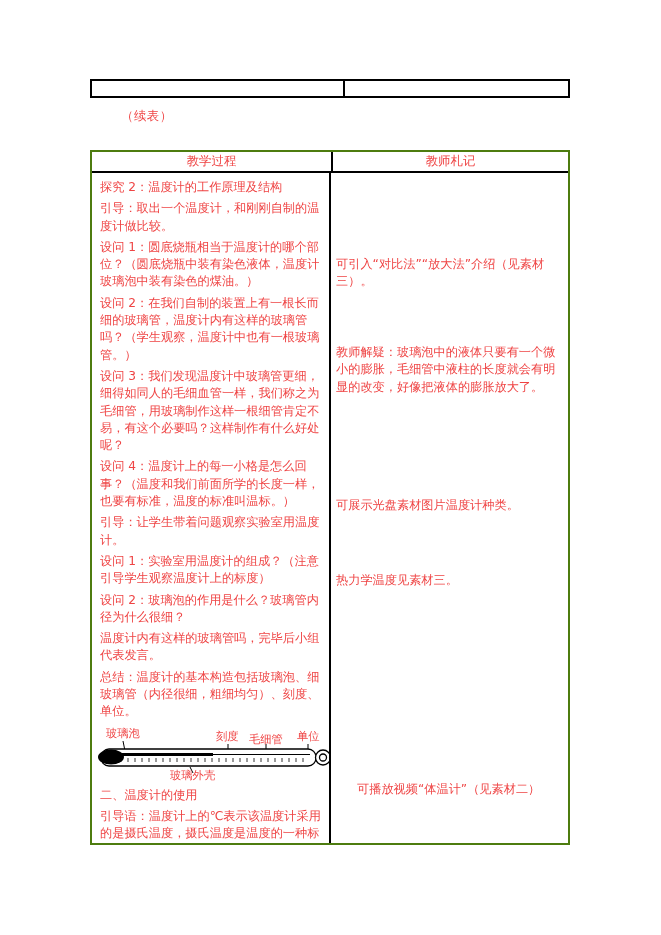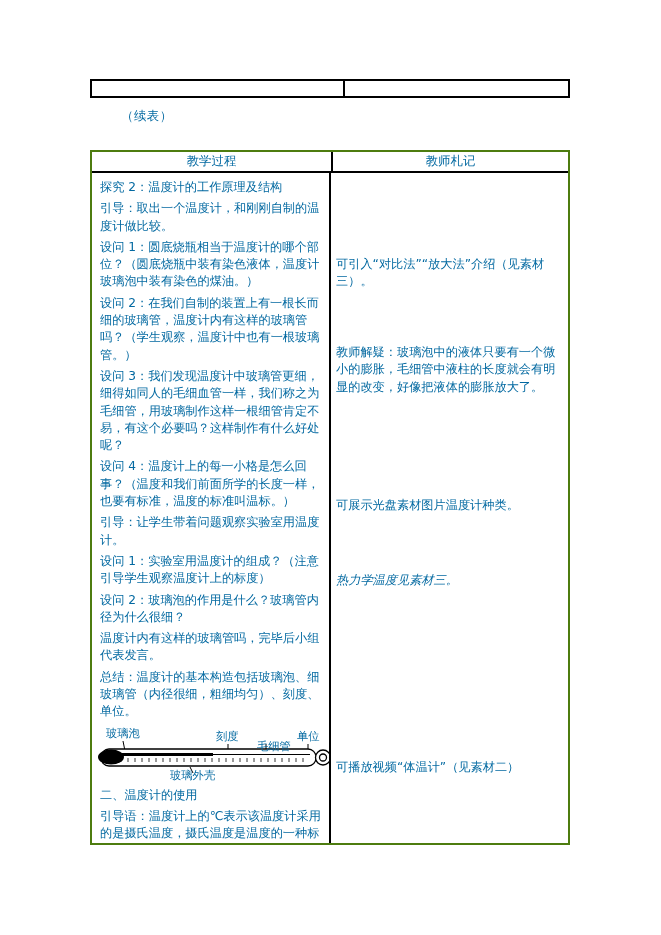--- a/index.html
+++ b/index.html
@@ -1,21 +1,21 @@
 <!DOCTYPE html>
 <html><head>
 <meta charset="utf-8">
 <style>
   html,body{margin:0;padding:0;background:#ffffff;}
   .page{
     position:relative;
     width:661px;height:935px;
     background:#ffffff;
     font-family:"DejaVu Sans",sans-serif;
-    color:#0369a1;
+    color:#ef4444;
     overflow:hidden;
   }
   
   .cont-table{
     position:absolute;left:90px;top:79px;
     width:476px;height:15px;
     border:2px solid #000;
     display:flex;
   }
   .cont-cell-left{width:251px;border-right:2px solid #000;}
@@ -51,33 +51,33 @@
     font-size:12.2px;line-height:17.3px;margin:4px;
     text-align:left;word-break:break-all;
   }
   .note{
     position:absolute;left:5px;right:6px;
     font-size:12.2px;line-height:17.3px;word-break:break-all;
   }
   .note-0{top:83px;}
   .note-1{top:171px;}
   .note-2{top:324px;}
-  .note-3{top:399px;font-style:italic;}
+  .note-3{top:399px;}
   .note-4{top:535px;}
-  .note-5{top:586px;}
+  .note-5{top:608px;margin-left:21px;}
   
   .diagram{
     position:relative;height:58px;margin:4px 0 2px -2px;width:238px;
   }
   .diagram-label{
     position:absolute;font-size:11.3px;line-height:12px;white-space:nowrap;
   }
   .lbl-bulb{left:12px;top:3px;}
   .lbl-scale{left:122px;top:6px;}
-  .lbl-capillary{left:155px;top:16px;margin-left:8px;}
+  .lbl-capillary{left:155px;top:9px;}
   .lbl-unit{left:203px;top:6px;}
   .lbl-shell{left:76px;top:45px;}
   .diagram svg{position:absolute;left:0;top:0;}
 </style>
 </head>
 <body>
 
 <div class="page">
 
   <div class="cont-table">

